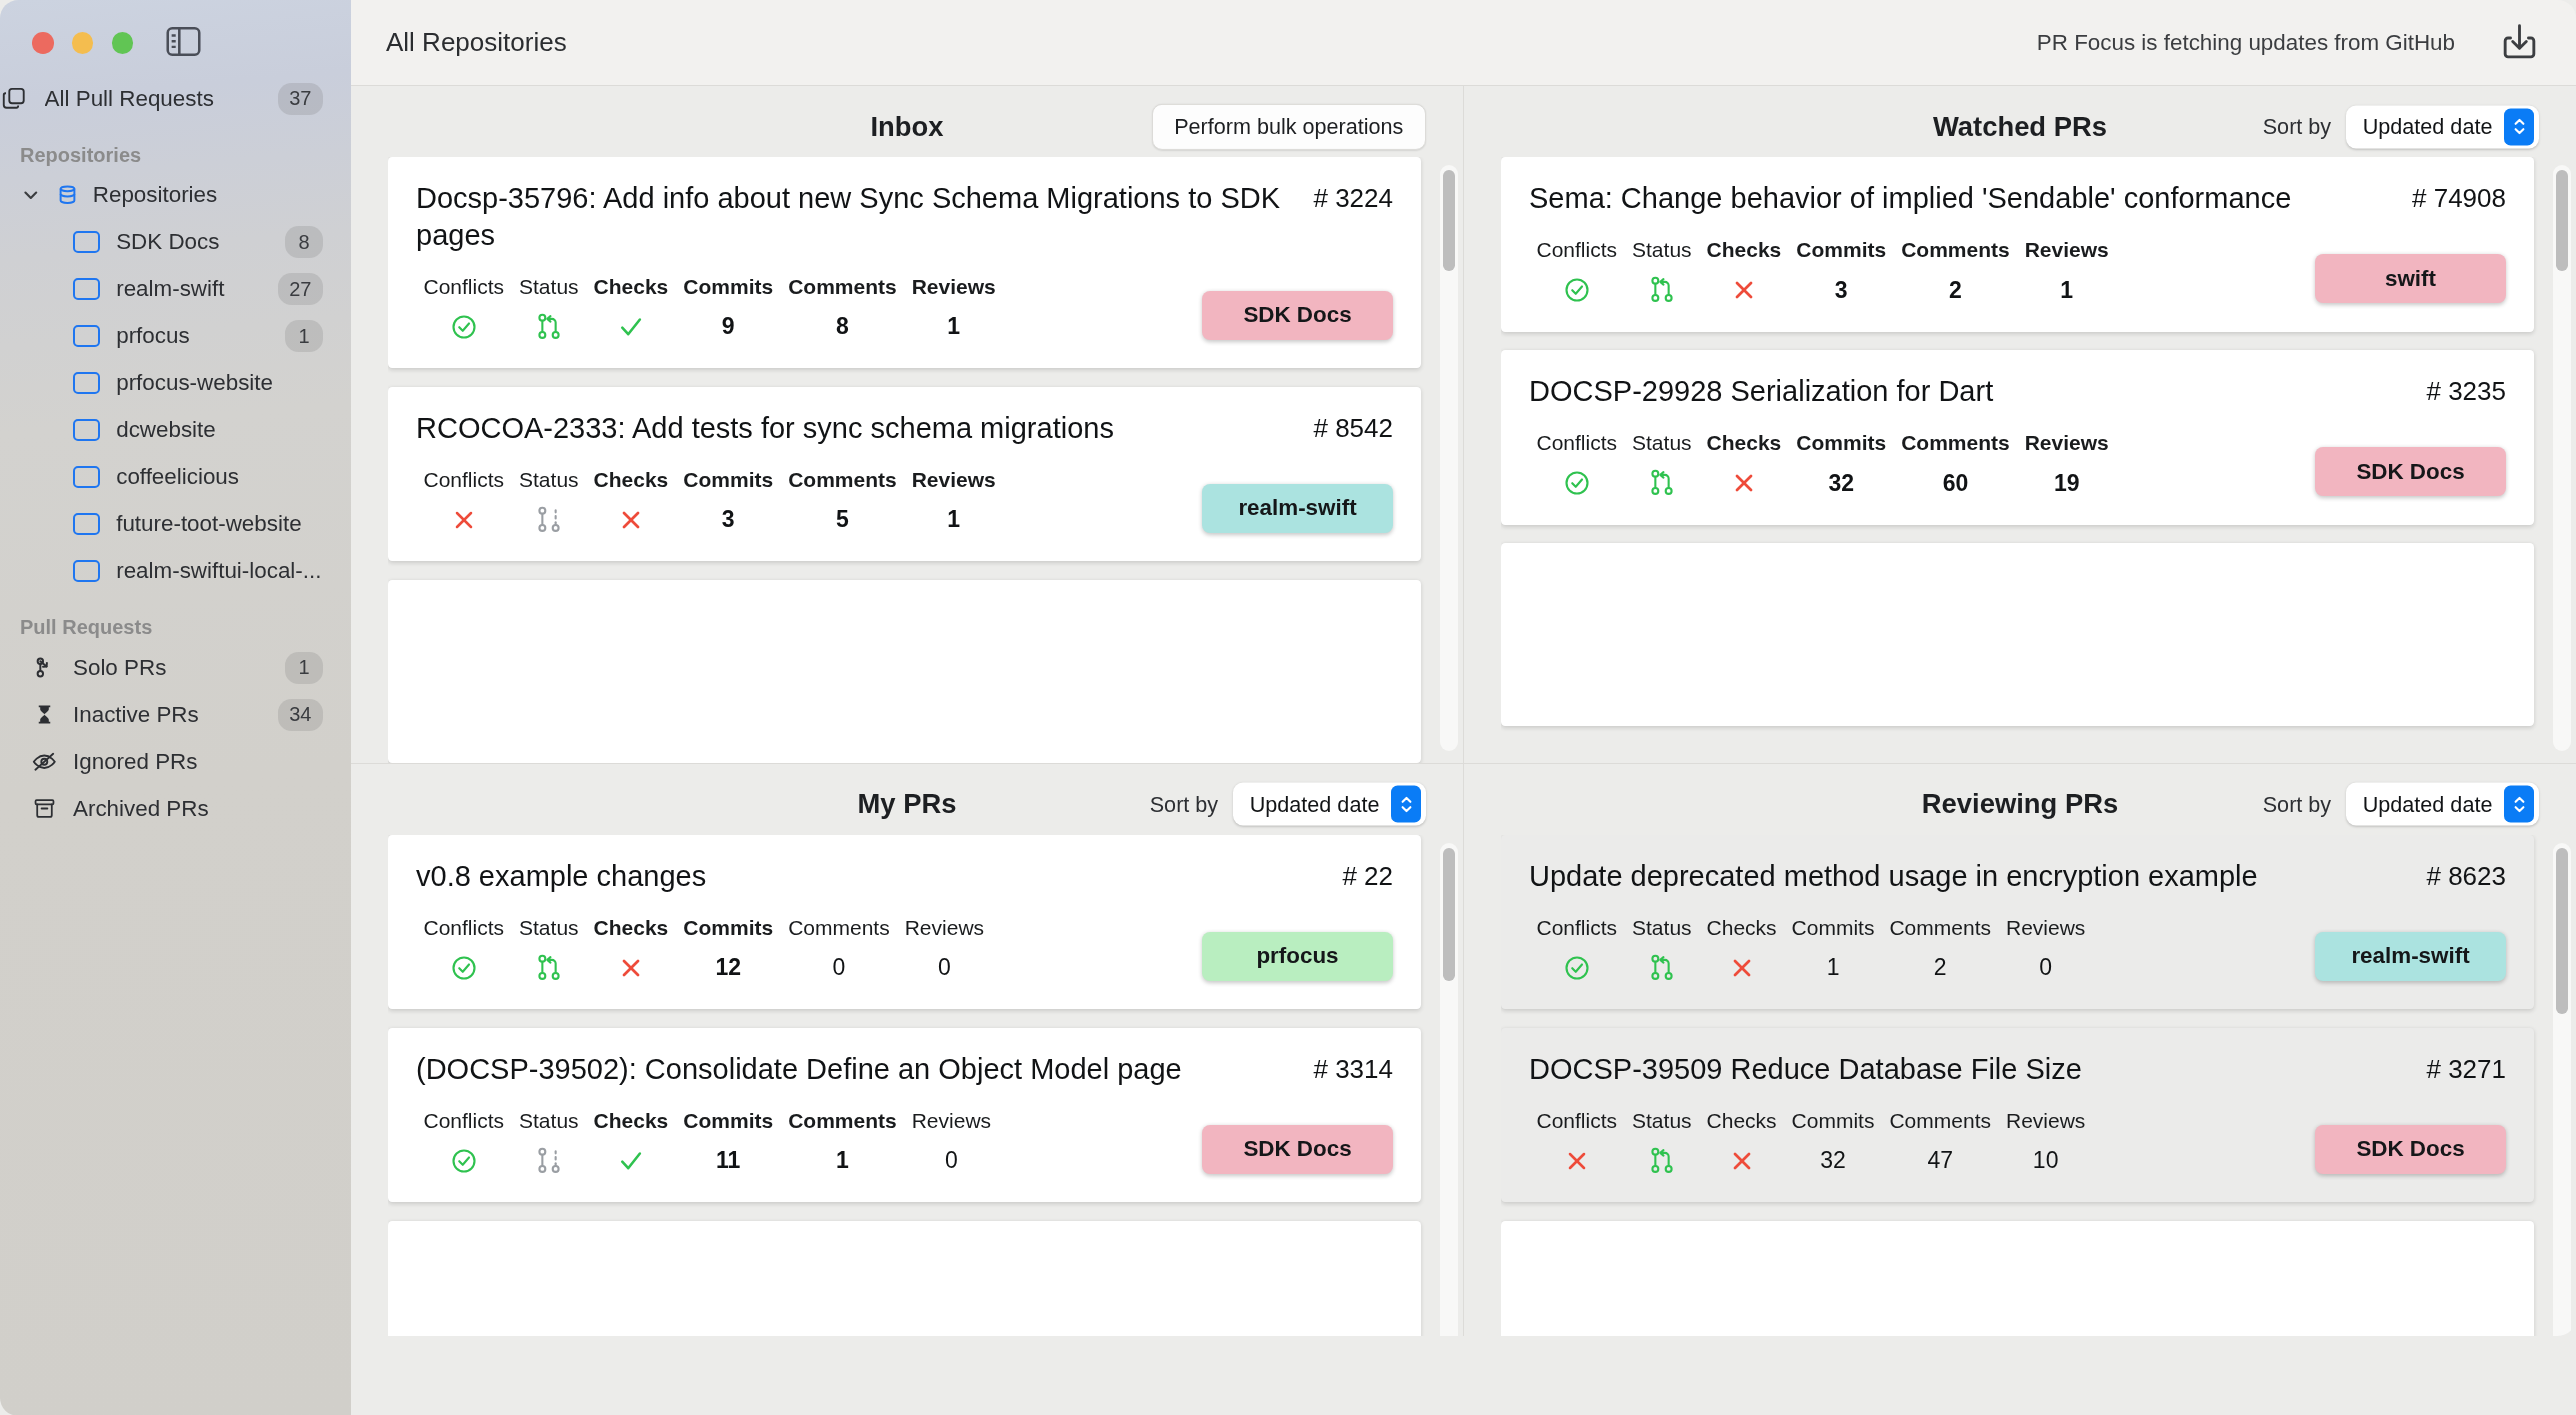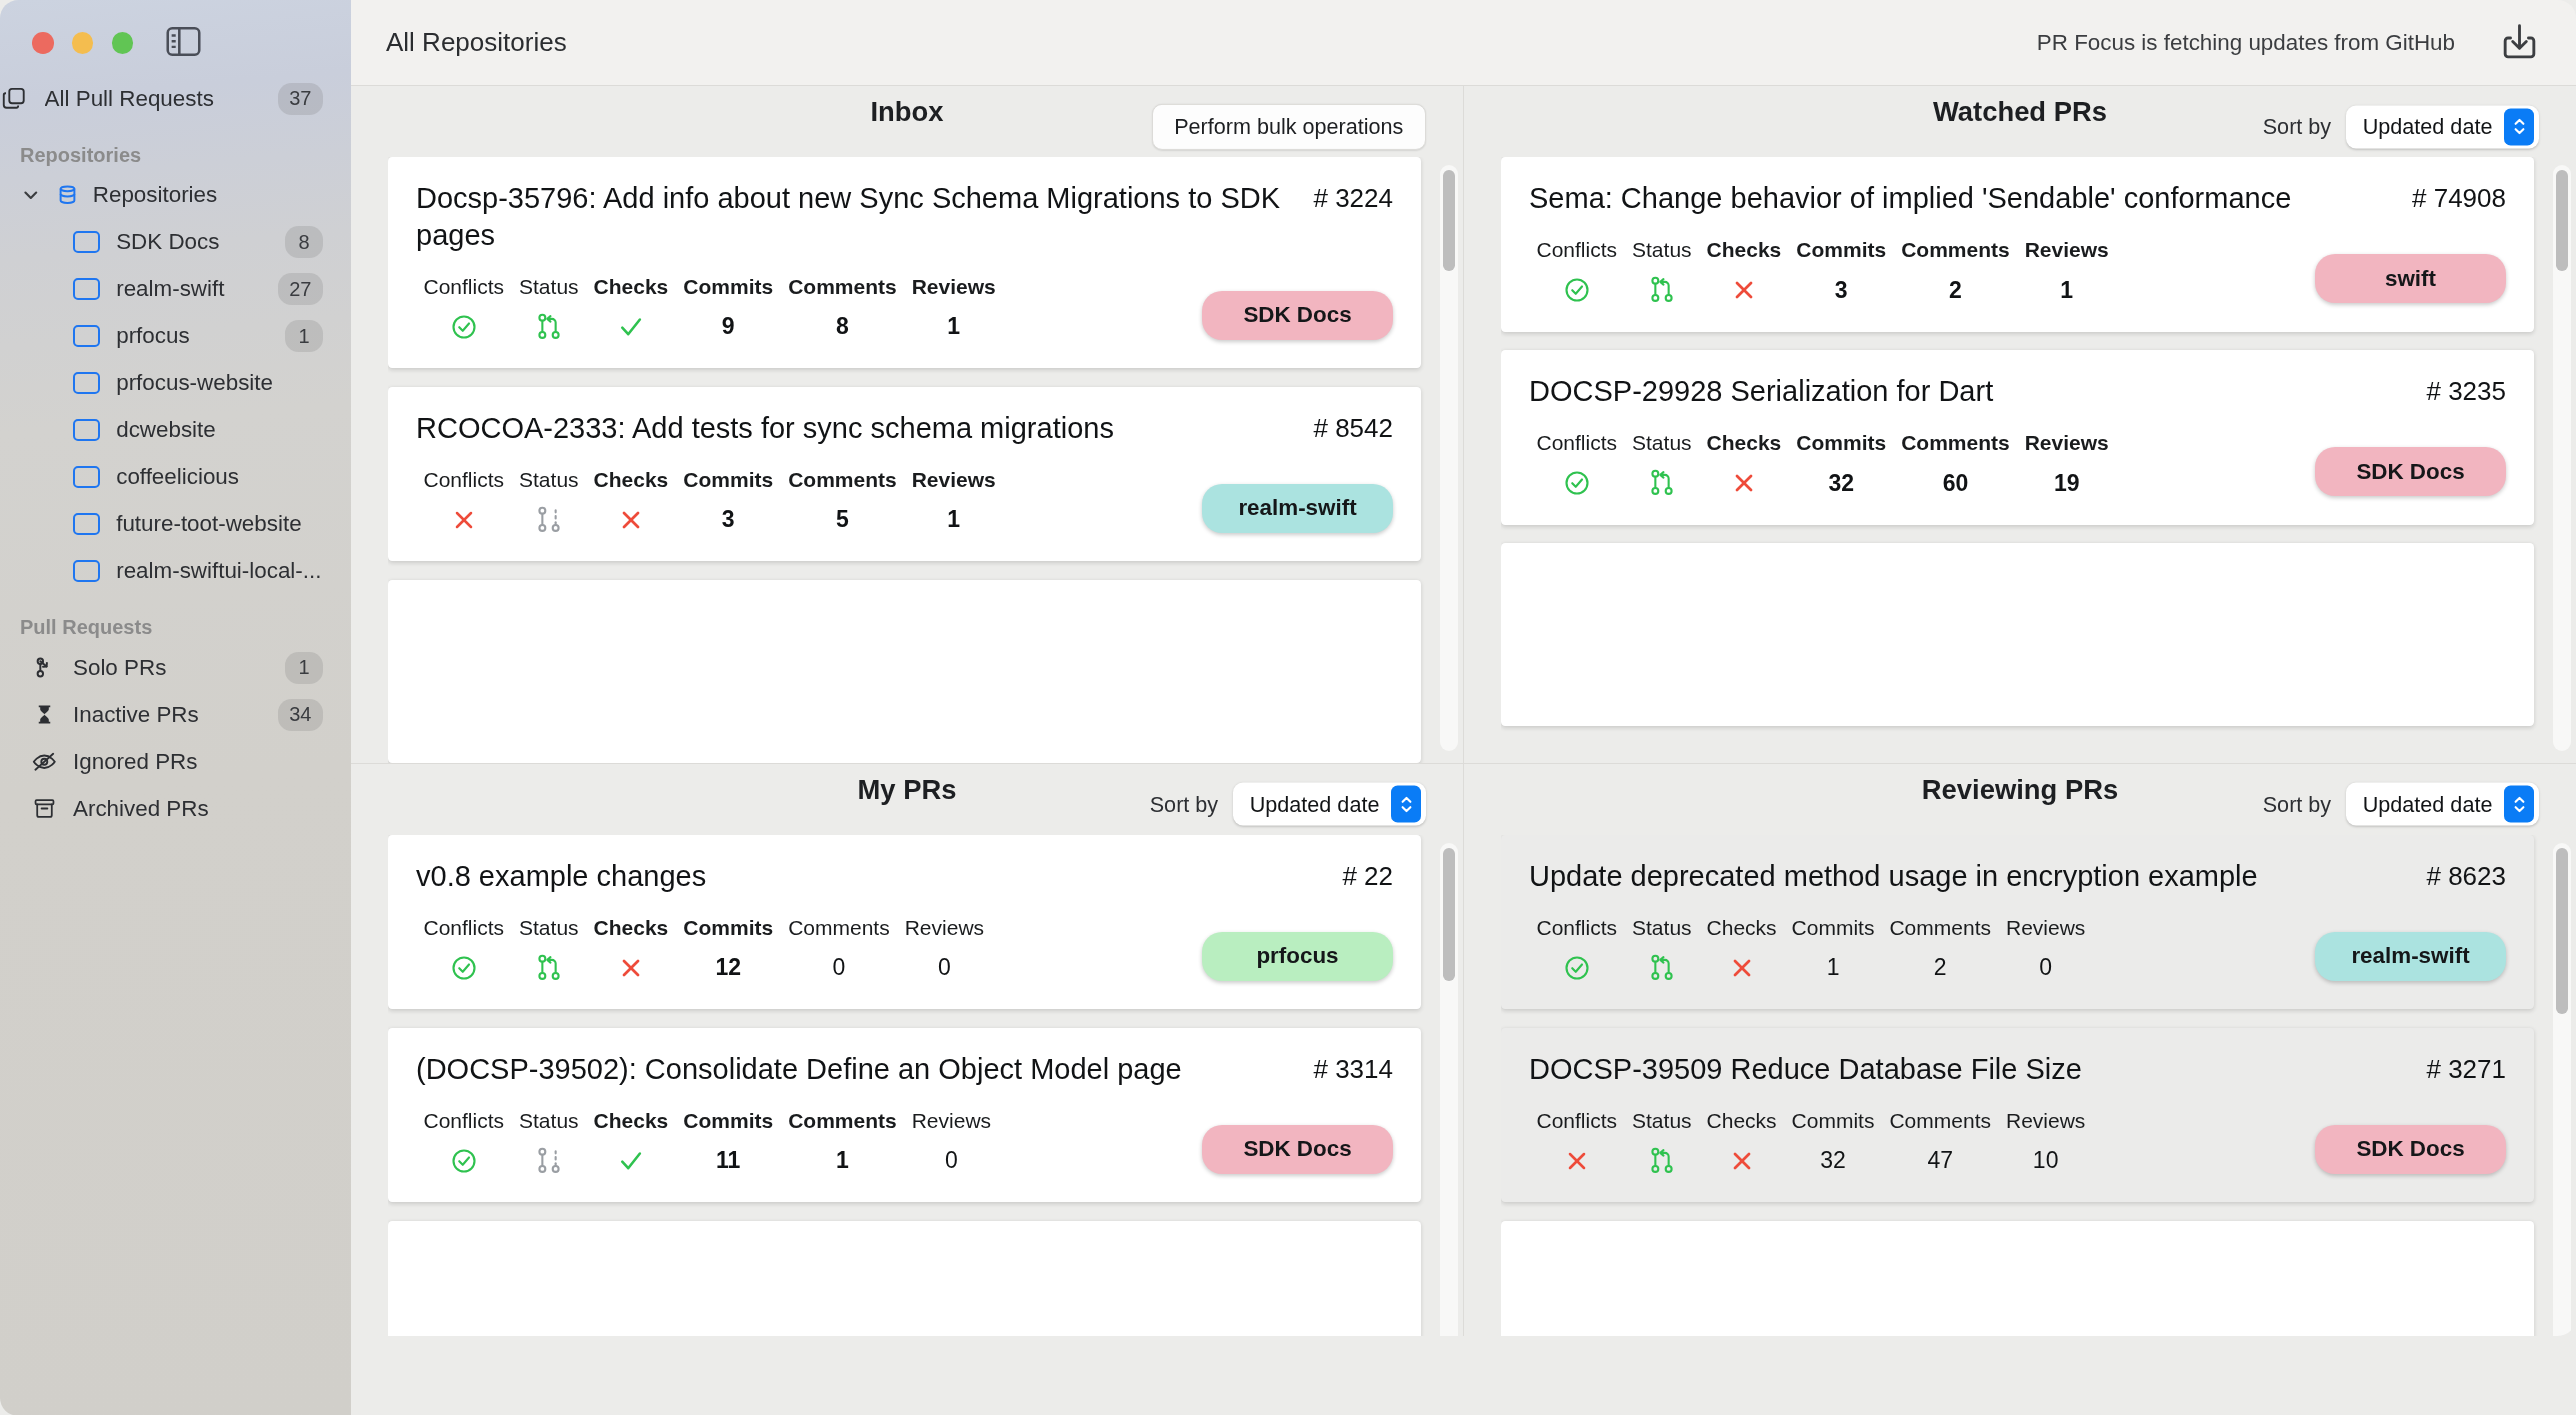--- a/index.html
+++ b/index.html
@@ -61,21 +61,21 @@
   #topbar .spacer { flex:1; }
   #topbar .status { font-size:22.4px; color:#3b3d40; margin-right:43px; }
   .dl-ico { width:43px; height:43px; }
 
   .quad-wrap { flex:1; display:flex; flex-direction:column; }
   .quad-row { flex:1; display:flex; min-height:0; }
   .quad { flex:1; min-width:0; display:flex; flex-direction:column; position:relative; }
   .quad.bordered-r { border-right:0.8px solid #dcdbd8; }
   .quad-row.bordered-b { border-bottom:0.8px solid #dcdbd8; }
 
-  .quad-head { height:61px; flex:0 0 61px; position:relative; display:flex; justify-content:center; margin-top:10px;}
+  .quad-head { height:61px; flex:0 0 61px; position:relative; display:flex; align-items:center; justify-content:center; margin-top:10px;}
   .quad-title { font-size:27.4px; font-weight:700; color:#1d1f22; }
   .head-right { position:absolute; right:37px; top:50%; transform:translateY(-50%); display:flex; align-items:center; gap:15px; }
   .sortby-lbl { font-size:21.6px; color:#2d2f33; }
   .bulk-btn {
     background:#fdfdfd; border:0.8px solid #dcdbd8; border-radius:10px;
     padding:9.1px 21.6px; font-size:21.6px; color:#1d1f22;
     box-shadow:0 0.8px 1.7px rgba(0,0,0,0.10);
   }
   .select-box {
     background:#fff; border-radius:10px; box-shadow:0 0.8px 2.5px rgba(0,0,0,0.18);
@@ -99,21 +99,21 @@
   .card-num { font-size:26px; color:#111315; white-space:nowrap; padding-top:3.3px; }
 
   .card-bot { display:flex; align-items:flex-end; margin-top:21.6px; }
   .metrics { display:flex; gap:0; }
   .metric { display:flex; flex-direction:column; align-items:center; min-width:0; }
   .metric .m-lbl { font-size:21px; color:#1a1c1e; white-space:nowrap; padding:0 7.5px; }
   .metric .m-lbl.b { font-weight:700; }
   .metric .m-val { margin-top:11.6px; font-size:23px; color:#111315; height:33px; display:flex; align-items:center; justify-content:center; }
   .metric .m-val.b { font-weight:700; }
   .repo-chip {
-    margin-left:auto; border-radius:20px; padding:11.6px 28px; min-width:191px; text-align:center;
+    margin-left:auto; border-radius:8px; padding:11.6px 28px; min-width:191px; text-align:center;
     font-size:22.4px; font-weight:700; color:#151719;
     box-shadow:0 1.7px 4.2px rgba(0,0,0,0.22);
     margin-bottom:3.3px;
   }
 
   .vbar { position:absolute; right:5px; width:18.3px; background:#f8f8f7; border-radius:9.1px; }
   .vbar .thumb { position:absolute; left:3.3px; width:11.6px; border-radius:5.8px; background:#bdbdbd; }
 </style>
 </head>
 <body>

